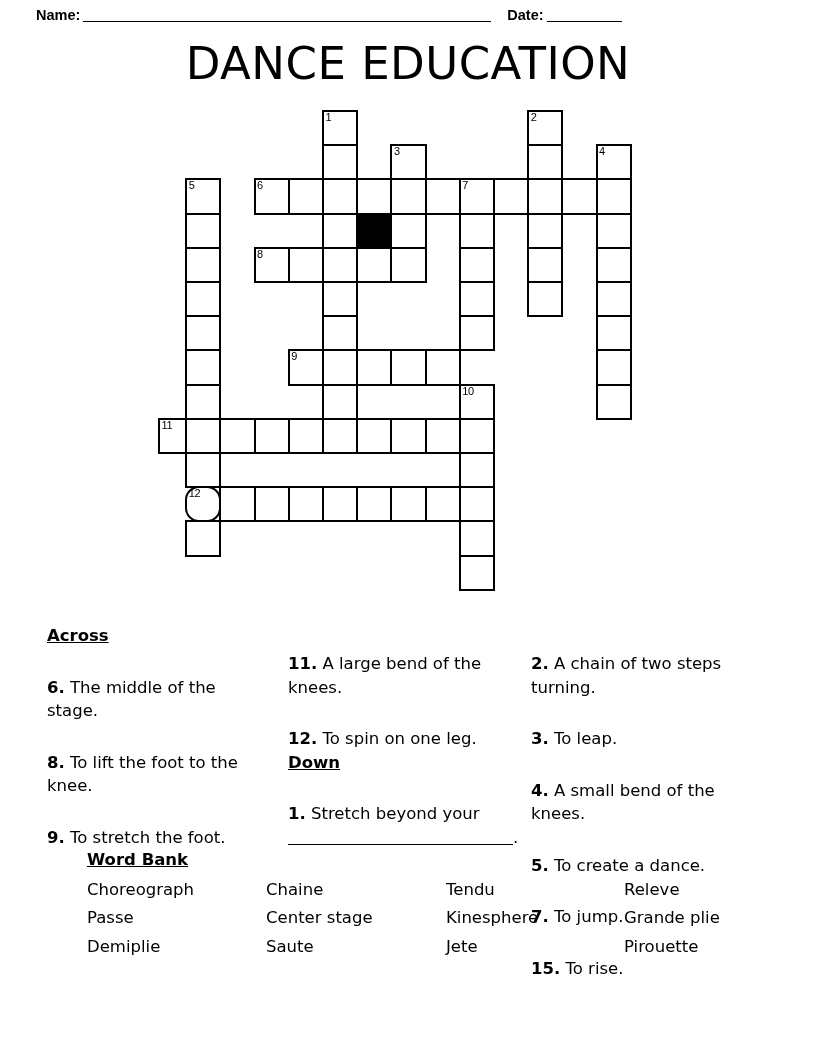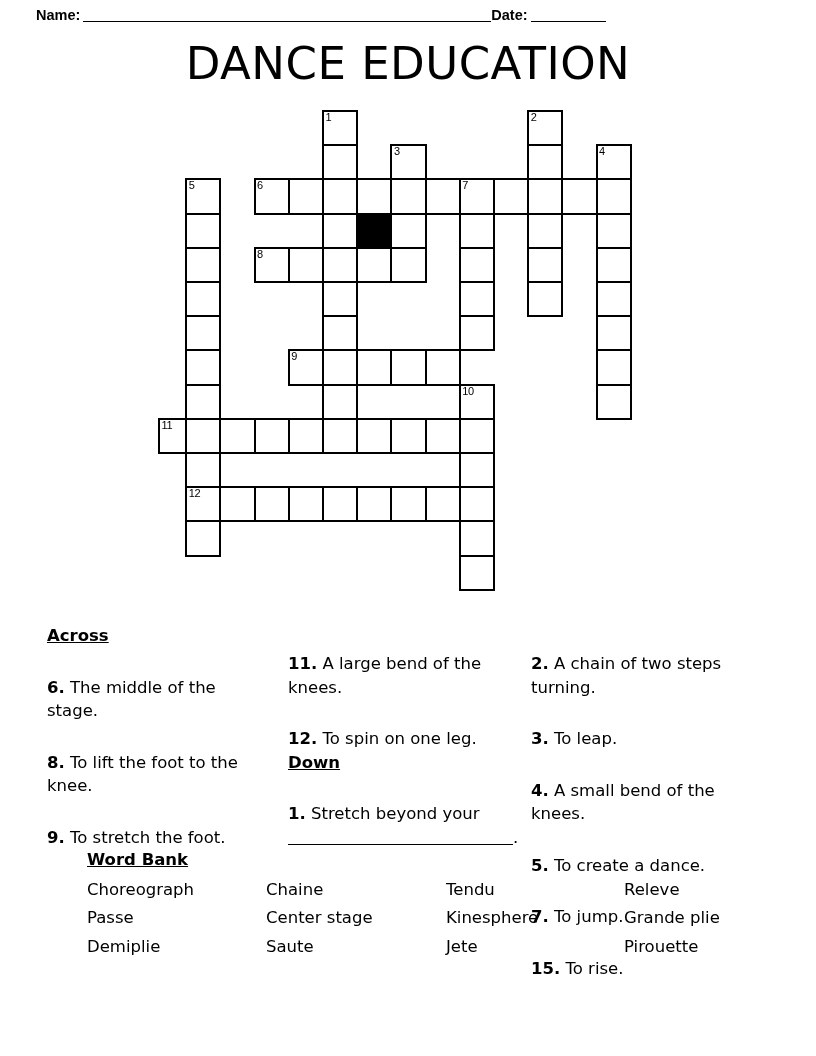--- a/index.html
+++ b/index.html
@@ -33,21 +33,21 @@
     font-weight: bold;
     white-space: nowrap;
   }
   .hdr-rule {
     border-bottom: 1.3px solid #000;
     height: 13px;
     display: inline-block;
   }
   .name-label { margin-left: 36px; }
   .name-rule  { width: 408px; margin-left: 3px; }
-  .date-label { }
+  .date-label { margin-left: 16px; }
   .date-rule  { width: 75px; margin-left: 3px; }
 
   
   .title {
     position: absolute;
     top: 38px;
     left: 0;
     width: 816px;
     text-align: center;
     font-family: "DejaVu Sans", sans-serif;
@@ -243,21 +243,21 @@
     <div class="cell" style="left: 219.4px; top: 417.8px; width: 36.2px; height: 36.2px;"></div>
     <div class="cell" style="left: 253.6px; top: 417.8px; width: 36.2px; height: 36.2px;"></div>
     <div class="cell" style="left: 287.8px; top: 417.8px; width: 36.2px; height: 36.2px;"></div>
     <div class="cell" style="left: 322px; top: 417.8px; width: 36.2px; height: 36.2px;"></div>
     <div class="cell" style="left: 356.2px; top: 417.8px; width: 36.2px; height: 36.2px;"></div>
     <div class="cell" style="left: 390.4px; top: 417.8px; width: 36.2px; height: 36.2px;"></div>
     <div class="cell" style="left: 424.6px; top: 417.8px; width: 36.2px; height: 36.2px;"></div>
     <div class="cell" style="left: 458.8px; top: 417.8px; width: 36.2px; height: 36.2px;"></div>
     <div class="cell" style="left: 185.2px; top: 452px; width: 36.2px; height: 36.2px;"></div>
     <div class="cell" style="left: 458.8px; top: 452px; width: 36.2px; height: 36.2px;"></div>
-    <div class="cell" style="left: 185.2px; top: 486.2px; width: 36.2px; height: 36.2px;">
+    <div class="cell" style="left: 185.2px; top: 486.2px; width: 36.2px; height: 36.2px; border-radius: 14px;">
       <span class="num">12</span>
     </div>
     <div class="cell" style="left: 219.4px; top: 486.2px; width: 36.2px; height: 36.2px;"></div>
     <div class="cell" style="left: 253.6px; top: 486.2px; width: 36.2px; height: 36.2px;"></div>
     <div class="cell" style="left: 287.8px; top: 486.2px; width: 36.2px; height: 36.2px;"></div>
     <div class="cell" style="left: 322px; top: 486.2px; width: 36.2px; height: 36.2px;"></div>
     <div class="cell" style="left: 356.2px; top: 486.2px; width: 36.2px; height: 36.2px;"></div>
     <div class="cell" style="left: 390.4px; top: 486.2px; width: 36.2px; height: 36.2px;"></div>
     <div class="cell" style="left: 424.6px; top: 486.2px; width: 36.2px; height: 36.2px;"></div>
     <div class="cell" style="left: 458.8px; top: 486.2px; width: 36.2px; height: 36.2px;"></div>

